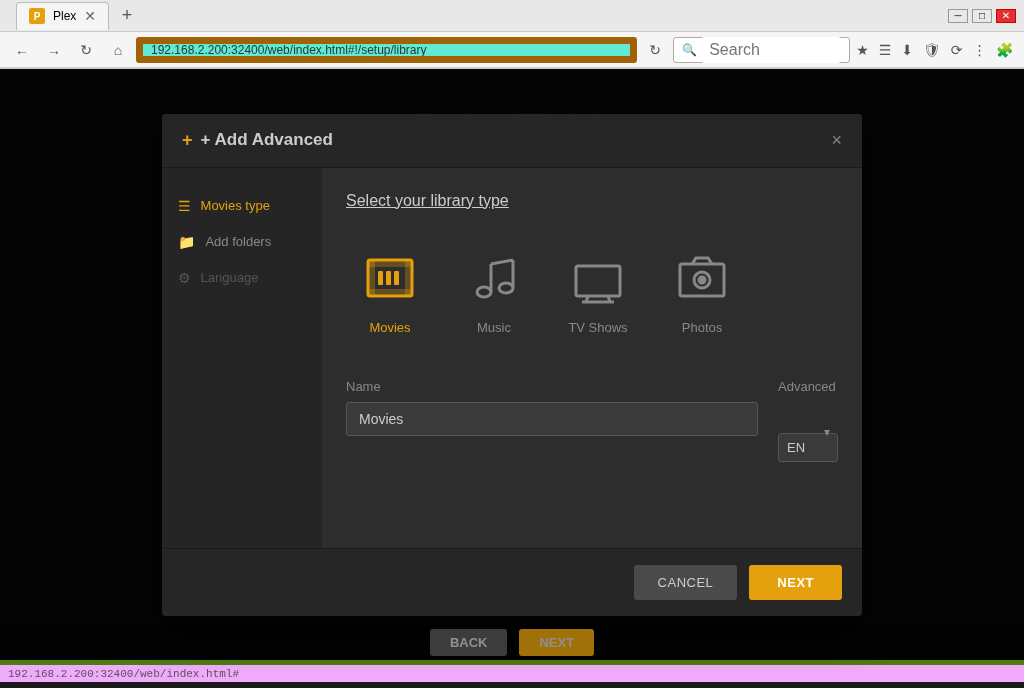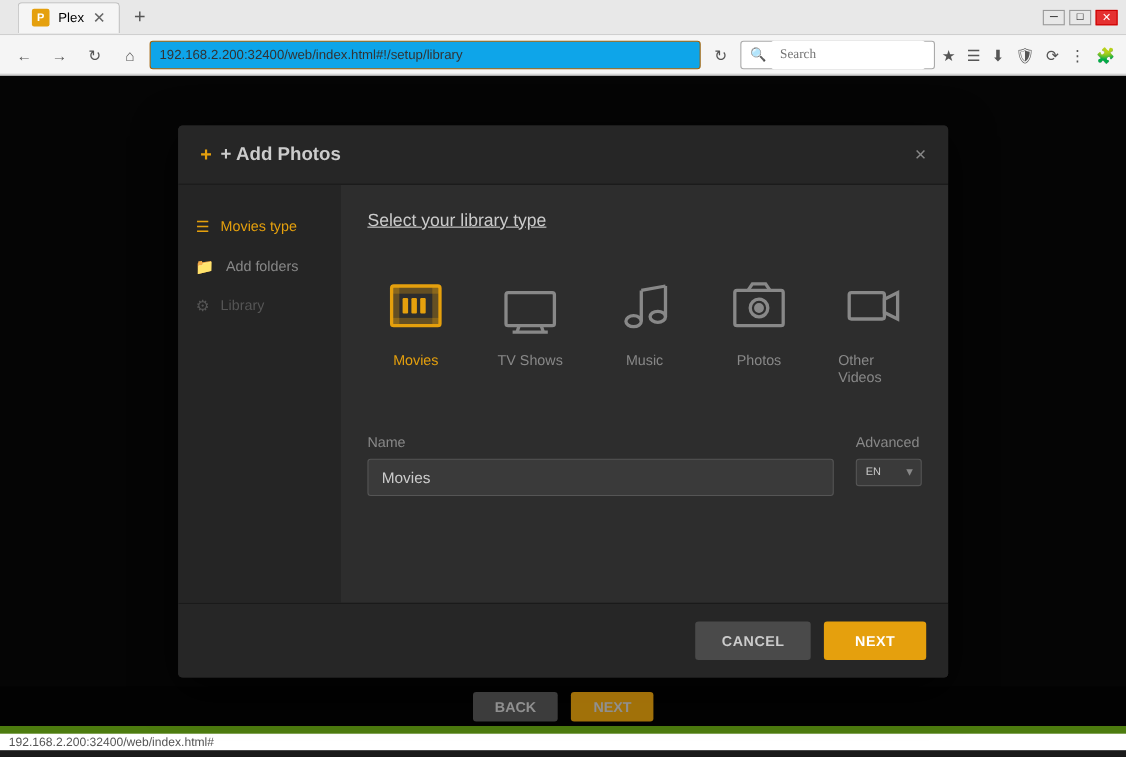--- a/index.html
+++ b/index.html
@@ -106,25 +106,25 @@
       align-items: center;
       justify-content: center;
       border-radius: 50%;
       cursor: pointer;
       color: #555;
       font-size: 14px;
     }
     .address-bar {
       flex: 1;
       height: 26px;
-      border: 1px solid #a16207;
+      border: 7px solid #a16207;
       border-radius: 3px;
       padding: 0 8px;
       font-size: 12px;
-      background: #0ea5e9;
+      background: #5eead4;
       color: #333;
     }
     .search-bar {
       width: 180px;
       height: 26px;
       border: 1px solid #aaa;
       border-radius: 3px;
       padding: 0 8px;
       font-size: 12px;
       background: white;
@@ -309,26 +309,27 @@
       font-size: 14px;
       outline: none;
       width: 100%;
     }
     .form-select {
       background: #3a3a3a;
       border: 1px solid #555;
       border-radius: 3px;
       padding: 6px 24px 6px 8px;
       color: #ccc;
-      font-size: 10px;
+      font-size: 13px;
       outline: none;
       appearance: none;
       -webkit-appearance: none;
       cursor: pointer;
       min-width: 60px;
+      margin-top: 31px;
     }
     .select-wrapper {
       position: relative;
       display: inline-block;
     }
     .select-wrapper::after {
       content: '▾';
       position: absolute;
       right: 8px;
       top: 50%;
@@ -348,47 +349,48 @@
       border-top: 1px solid #1a1a1a;
     }
     .btn-cancel {
       padding: 10px 24px;
       background: #4a4a4a;
       color: #ccc;
       border: none;
       border-radius: 3px;
       cursor: pointer;
       font-size: 13px;
-      font-weight: bold;
+      font-weight: normal;
       letter-spacing: 0.5px;
       text-transform: uppercase;
     }
     .btn-next {
       padding: 10px 28px;
       background: #e5a00d;
       color: white;
       border: none;
       border-radius: 3px;
       cursor: pointer;
       font-size: 13px;
       font-weight: bold;
       letter-spacing: 0.5px;
       text-transform: uppercase;
     }
 
     
     .status-bar {
       height: 22px;
-      background: #ffffff;
-      border-top: 7px solid #4d7c0f;
+      background: #f0abfc;
+      border-top: 5px solid #4d7c0f;
       display: flex;
       align-items: center;
       padding: 0 8px;
       font-size: 11px;
       color: #555;
+      font-family: Liberation Mono, monospace;
     }
 
     
     .bottom-bar {
       position: absolute;
       bottom: 0;
       left: 0;
       right: 0;
       height: 36px;
       display: flex;
@@ -430,21 +432,21 @@
   </div>
   <div class="nav-bar">
     <div class="nav-btn">←</div>
     <div class="nav-btn">→</div>
     <div class="nav-btn">↻</div>
     <div class="nav-btn">⌂</div>
     <input class="address-bar" type="text" value="192.168.2.200:32400/web/index.html#!/setup/library" readonly="" style="">
     <div class="nav-btn">↻</div>
     <div style="display:flex;align-items:center;border:1px solid #aaa;border-radius:3px;background:white;height:26px;padding:0 8px;gap:4px;">
       <span style="color:#888;font-size:12px;">🔍</span>
-      <input class="search-bar" style="border: none; outline: none; font-size: 12px; width: 140px; font-family: Liberation Serif, serif;" type="text" placeholder="Search">
+      <input class="search-bar" style="border: none; outline: none; font-size: 16px; width: 140px;" type="text" placeholder="Search">
     </div>
     <div class="nav-icons">
       <span class="nav-icon">★</span>
       <span class="nav-icon">☰</span>
       <span class="nav-icon">⬇</span>
       <span class="nav-icon">🛡</span>
       <span class="nav-icon">⟳</span>
       <span class="nav-icon">⋮</span>
       <span class="nav-icon">🧩</span>
     </div>
@@ -454,39 +456,39 @@
 <div class="page-bg">
   <div class="plex-bg-logo">PLEX</div>
 
   <div class="modal-overlay">
 
     <div class="dialog">
 
       <div class="dialog-header">
         <div class="dialog-title">
           <span style="color:#e5a00d;">+</span>
-          <span style="color:#ccc;font-size:17px;">+ Add Photos</span>
+          <span style="color:#ccc;font-size:17px;">+ Add Advanced</span>
         </div>
         <div class="dialog-close">×</div>
       </div>
 
       <div class="dialog-body">
 
         <div class="dialog-sidebar">
           <div class="sidebar-item active">
             <span class="sidebar-icon">☰</span>
             <span>Movies type</span>
           </div>
           <div class="sidebar-item">
             <span class="sidebar-icon">📁</span>
             <span>Add folders</span>
           </div>
           <div class="sidebar-item disabled">
             <span class="sidebar-icon">⚙</span>
-            <span>Library</span>
+            <span>Language</span>
           </div>
         </div>
 
         <div class="dialog-content">
           <div class="content-title">Select your library type</div>
 
           <div class="library-types">
 
             <div class="library-card selected">
               <div class="card-icon">
@@ -500,63 +502,54 @@
                   <rect x="22" y="19" width="5" height="14" rx="1" fill="#e5a00d"></rect>
                   <rect x="30" y="19" width="5" height="14" rx="1" fill="#e5a00d"></rect>
                 </svg>
               </div>
               <span class="card-label">Movies</span>
             </div>
 
             <div class="library-card">
               <div class="card-icon">
                 <svg width="52" height="52" viewBox="0 0 52 52" fill="none" stroke="#888" stroke-width="3">
-                  <rect x="4" y="14" width="44" height="30" rx="2"></rect>
-                  <line x1="16" y1="44" x2="14" y2="50"></line>
-                  <line x1="36" y1="44" x2="38" y2="50"></line>
-                  <line x1="10" y1="50" x2="42" y2="50"></line>
-                </svg>
-              </div>
-              <span class="card-label">TV Shows</span>
-            </div>
-
-            <div class="library-card">
-              <div class="card-icon">
-                <svg width="52" height="52" viewBox="0 0 52 52" fill="none" stroke="#888" stroke-width="3">
                   <ellipse cx="16" cy="40" rx="7" ry="5" stroke="#888" stroke-width="3" fill="none"></ellipse>
                   <ellipse cx="38" cy="36" rx="7" ry="5" stroke="#888" stroke-width="3" fill="none"></ellipse>
                   <line x1="23" y1="40" x2="23" y2="12"></line>
                   <line x1="45" y1="36" x2="45" y2="8"></line>
                   <line x1="23" y1="12" x2="45" y2="8"></line>
                 </svg>
               </div>
               <span class="card-label">Music</span>
+            </div>
+
+            <div class="library-card">
+              <div class="card-icon">
+                <svg width="52" height="52" viewBox="0 0 52 52" fill="none" stroke="#888" stroke-width="3">
+                  <rect x="4" y="14" width="44" height="30" rx="2"></rect>
+                  <line x1="16" y1="44" x2="14" y2="50"></line>
+                  <line x1="36" y1="44" x2="38" y2="50"></line>
+                  <line x1="10" y1="50" x2="42" y2="50"></line>
+                </svg>
+              </div>
+              <span class="card-label">TV Shows</span>
             </div>
 
             <div class="library-card">
               <div class="card-icon">
                 <svg width="52" height="52" viewBox="0 0 52 52" fill="none" stroke="#888" stroke-width="3">
                   <rect x="4" y="12" width="44" height="32" rx="2"></rect>
                   <circle cx="26" cy="28" r="8"></circle>
                   <circle cx="26" cy="28" r="3" fill="#888"></circle>
                   <path d="M16 12 L20 6 L32 6 L36 12" stroke="#888" stroke-width="3" fill="none"></path>
                 </svg>
               </div>
               <span class="card-label">Photos</span>
             </div>
 
-            <div class="library-card">
-              <div class="card-icon">
-                <svg width="52" height="52" viewBox="0 0 52 52" fill="none" stroke="#888" stroke-width="3">
-                  <rect x="4" y="14" width="32" height="24" rx="2"></rect>
-                  <polygon points="36,20 48,14 48,38 36,32" fill="none" stroke="#888" stroke-width="3"></polygon>
-                </svg>
-              </div>
-              <span class="card-label">Other Videos</span>
-            </div>
           </div>
 
           <div class="form-row">
             <div class="form-group name-group">
               <label class="form-label">Name</label>
               <input class="form-input" type="text" value="Movies" style="">
             </div>
             <div class="form-group">
               <label class="form-label">Advanced</label>
               <div class="select-wrapper">

